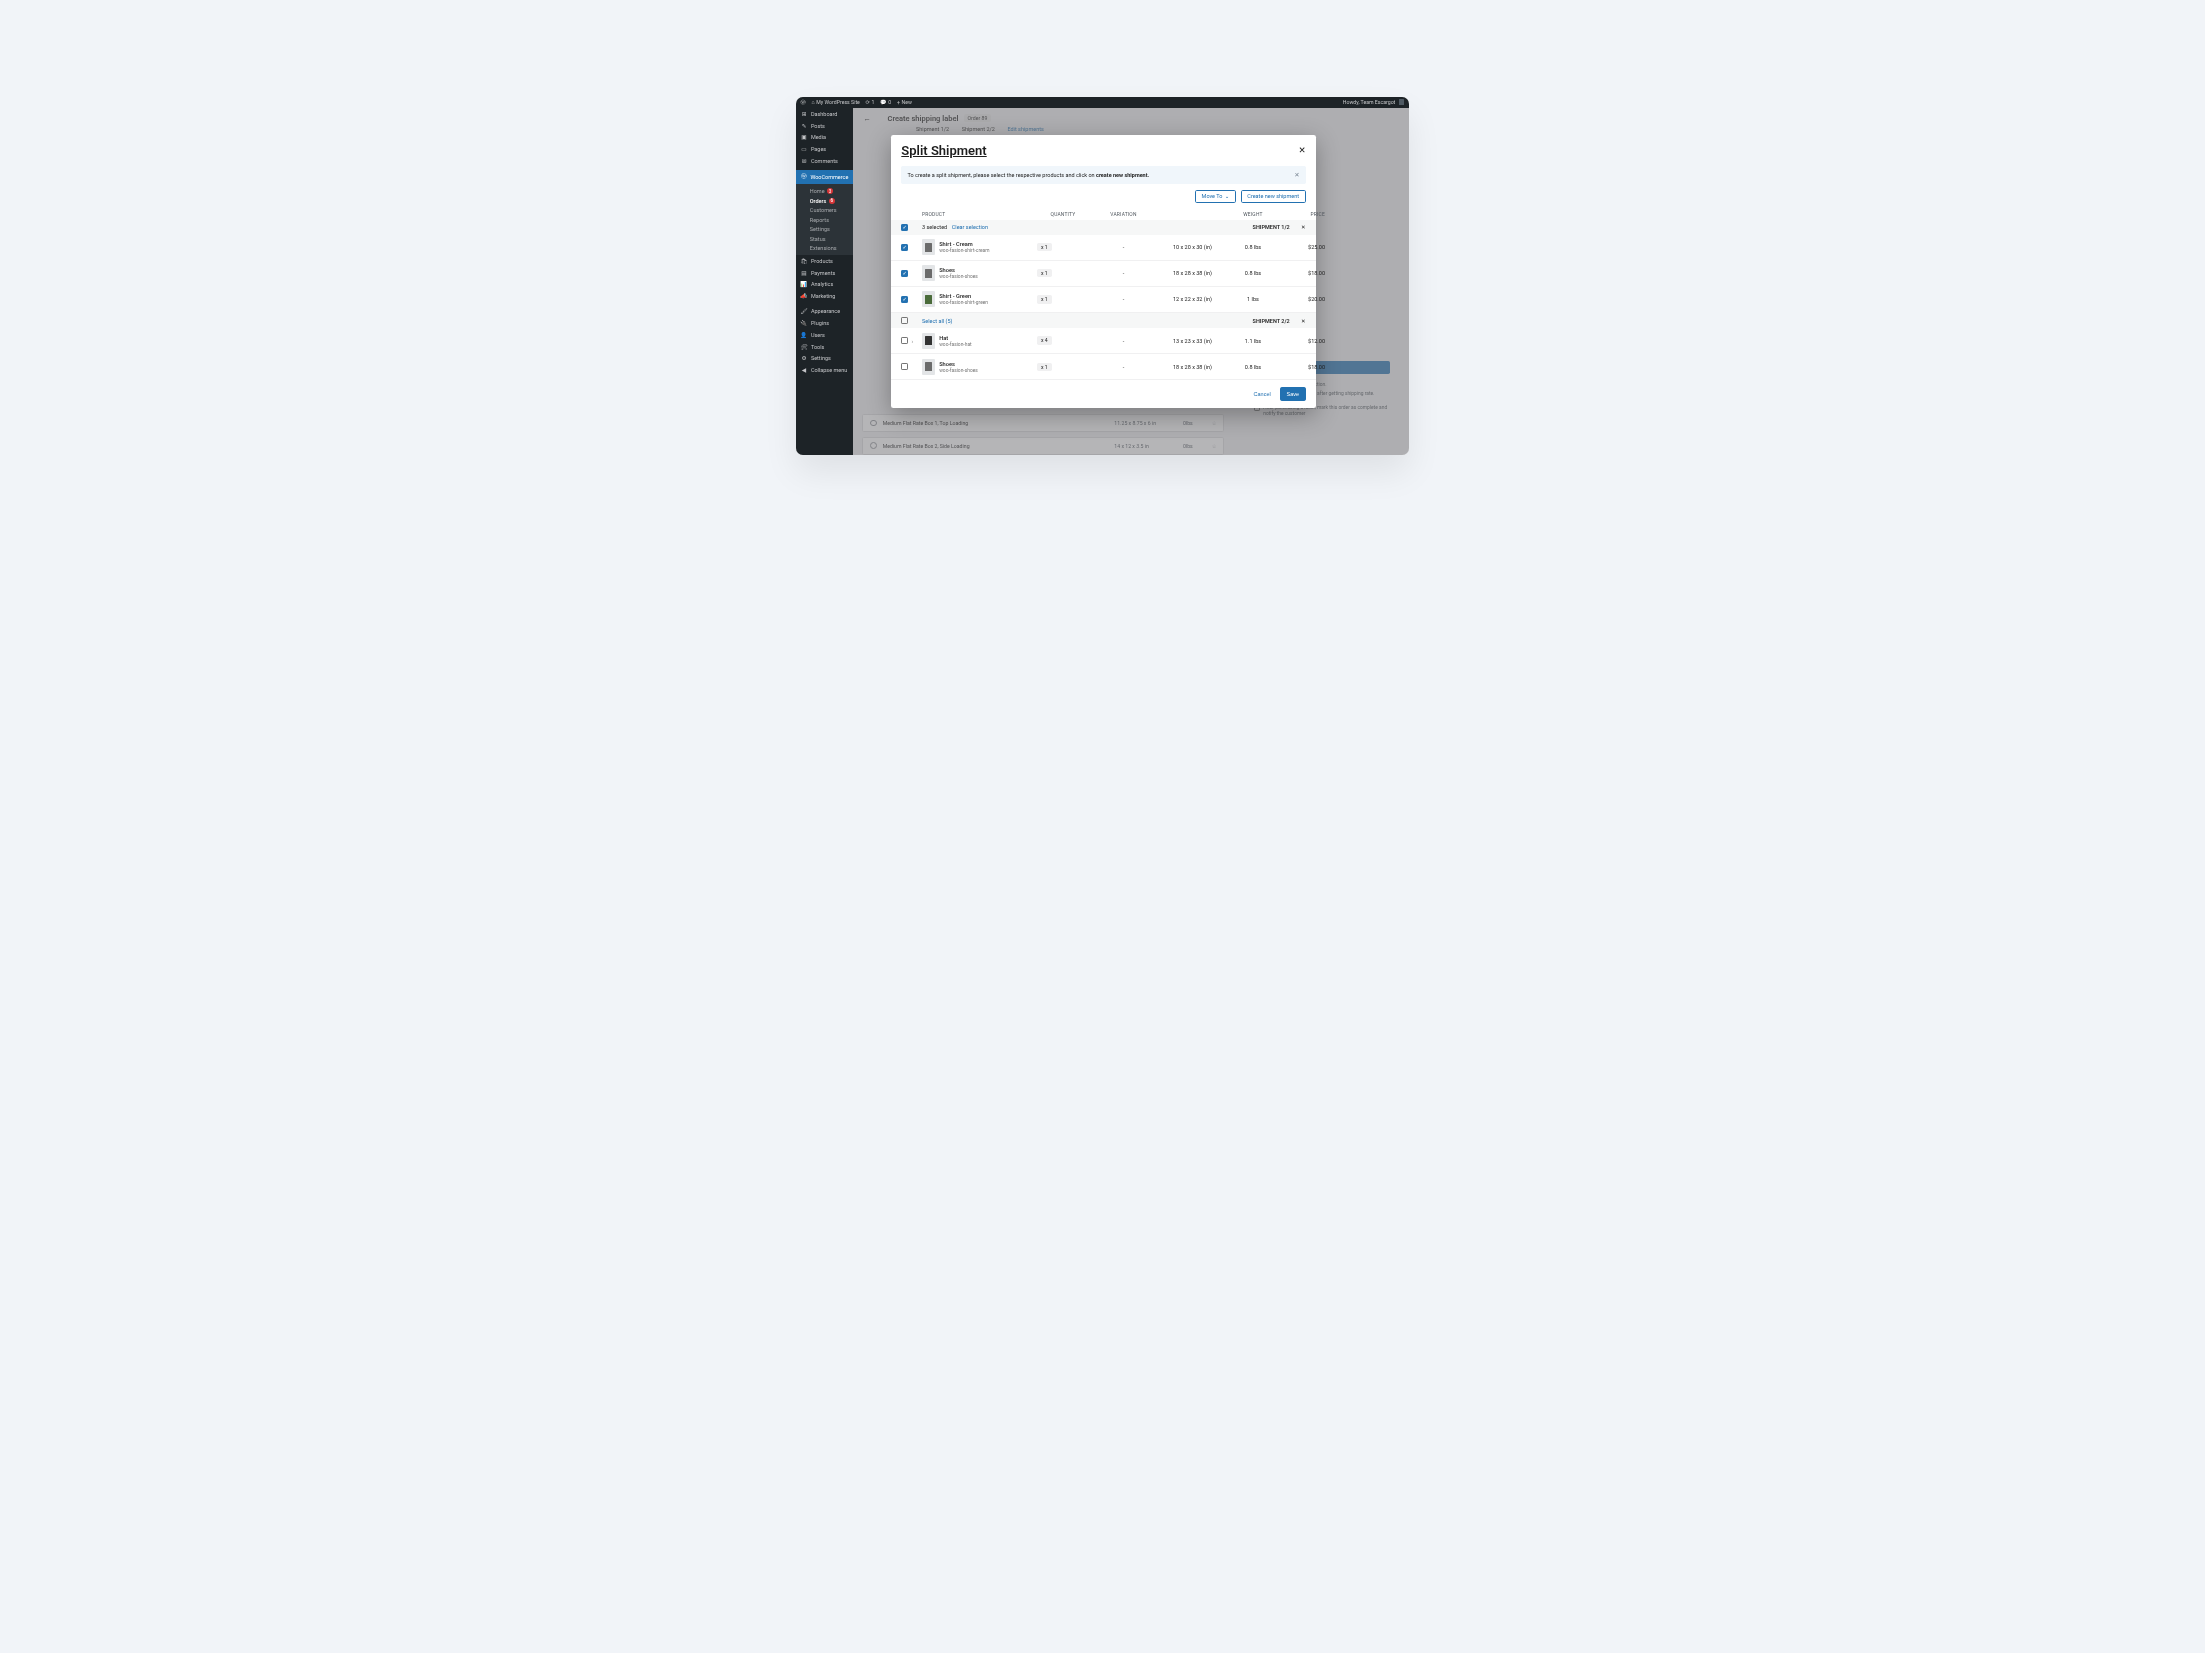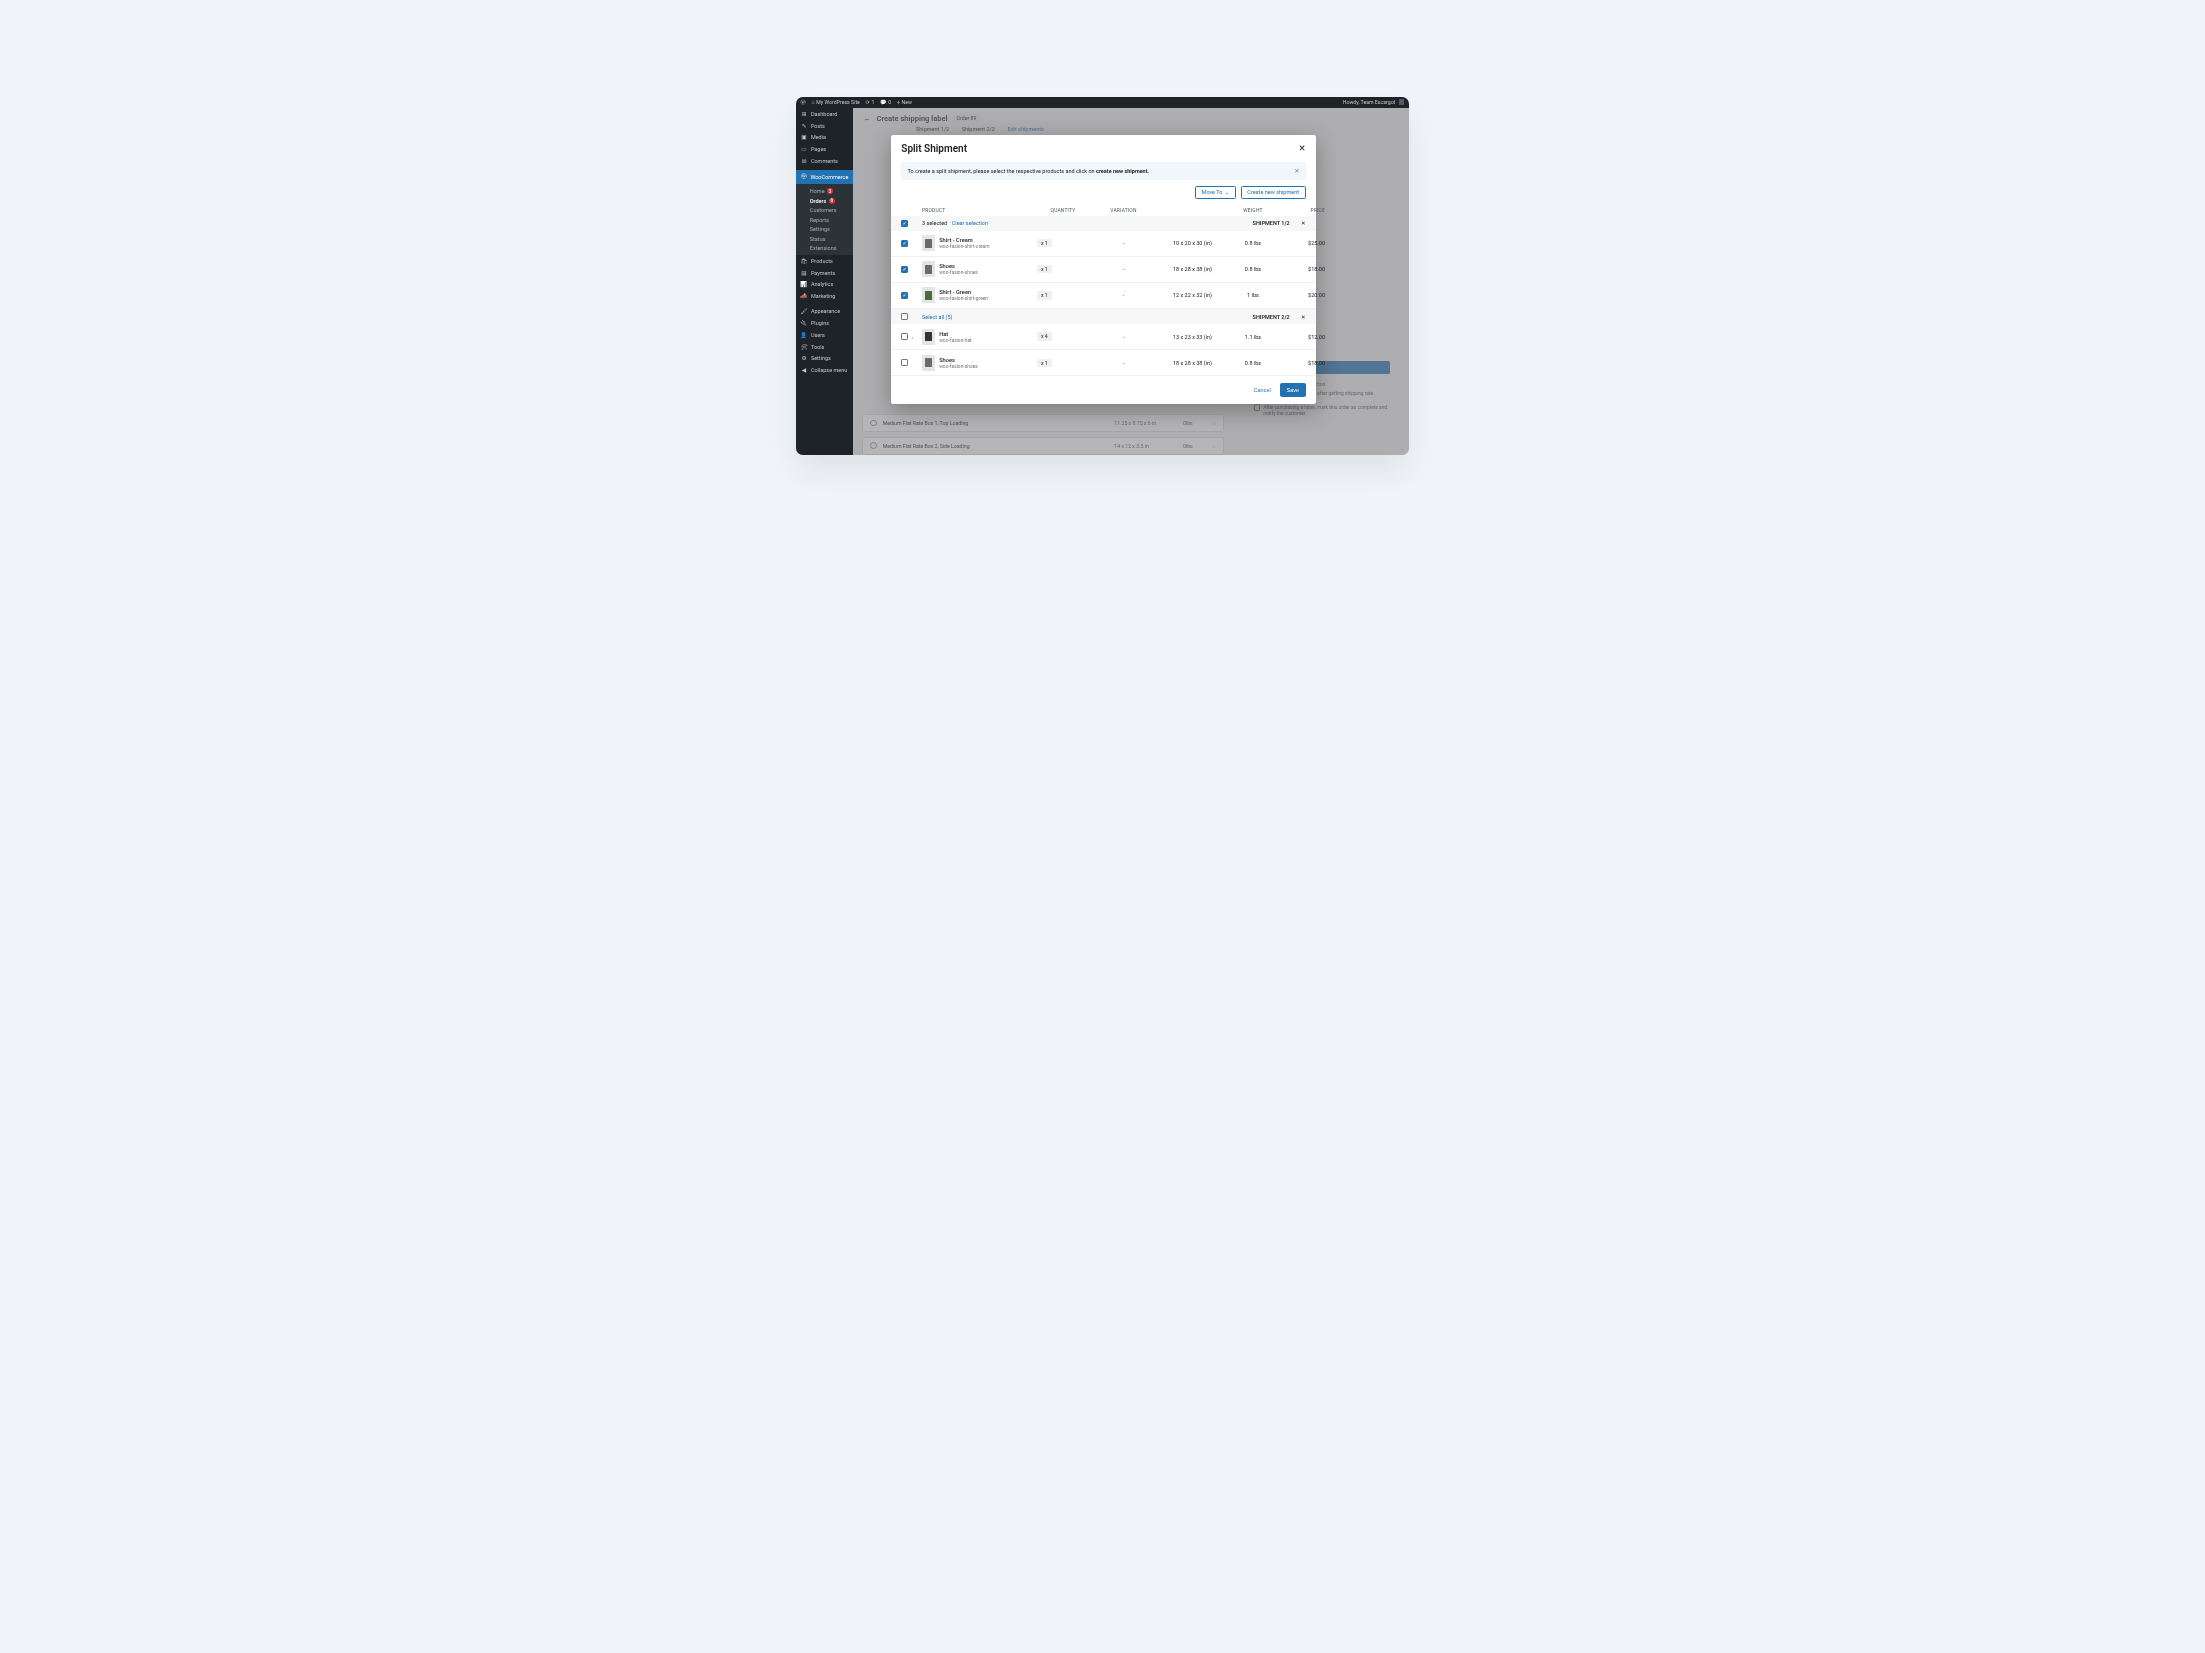--- a/index.html
+++ b/index.html
@@ -96,21 +96,21 @@
   position: absolute;
   inset: 0;
   background: rgba(120,120,124,.55);
 }
 
 .page-head {
   padding: 5.7px 10.3px 3.4px;
   display: flex; align-items: center; gap: 5.7px;
   font-size: 5.2px;
 }
-.page-title { font-size: 7.5px; font-weight: 600; }
+.page-title { font-size: 7.5px; font-weight: 600; margin-left: 11px; }
 .order-chip { background: #e7e7e7; border-radius: 1.7px; padding: 1.1px 3.4px; font-size: 5.2px; }
 .tabs-row { padding: 0 10.3px 4.6px 63px; font-size: 5.5px; display: flex; gap: 12.6px; color: #1e1e1e; }
 .tabs-row .tab.link { color: #2271b1; }
 
 .under-right {
   position: absolute;
   right: 9.2px; top: 109px;
   width: 146px;
   font-size: 5.2px;
   color: #3c434a;
@@ -153,21 +153,21 @@
   background: #fff;
   border-radius: 2.3px;
   box-shadow: 0 6.9px 23px rgba(0,0,0,.3);
   font-size: 5.7px;
   color: #1e1e1e;
 }
 .modal-head {
   display: flex; align-items: center;
   padding: 8px 10.3px;
 }
-.modal-head h2 { font-size: 10px; font-weight: 600; flex: 1; }
+.modal-head h2 { font-size: 13px; font-weight: 600; flex: 1; text-decoration: underline; }
 .close-x { font-size: 8.6px; font-weight: 500; cursor: pointer; }
 .notice {
   margin: 0 10.3px 5.7px;
   background: #f0f6fb;
   border-radius: 1.7px;
   padding: 5.2px 6.3px;
   font-size: 5.5px;
   display: flex; align-items: center;
 }
 .notice .x { margin-left: auto; color: #7d8a97; font-size: 6.3px; }

